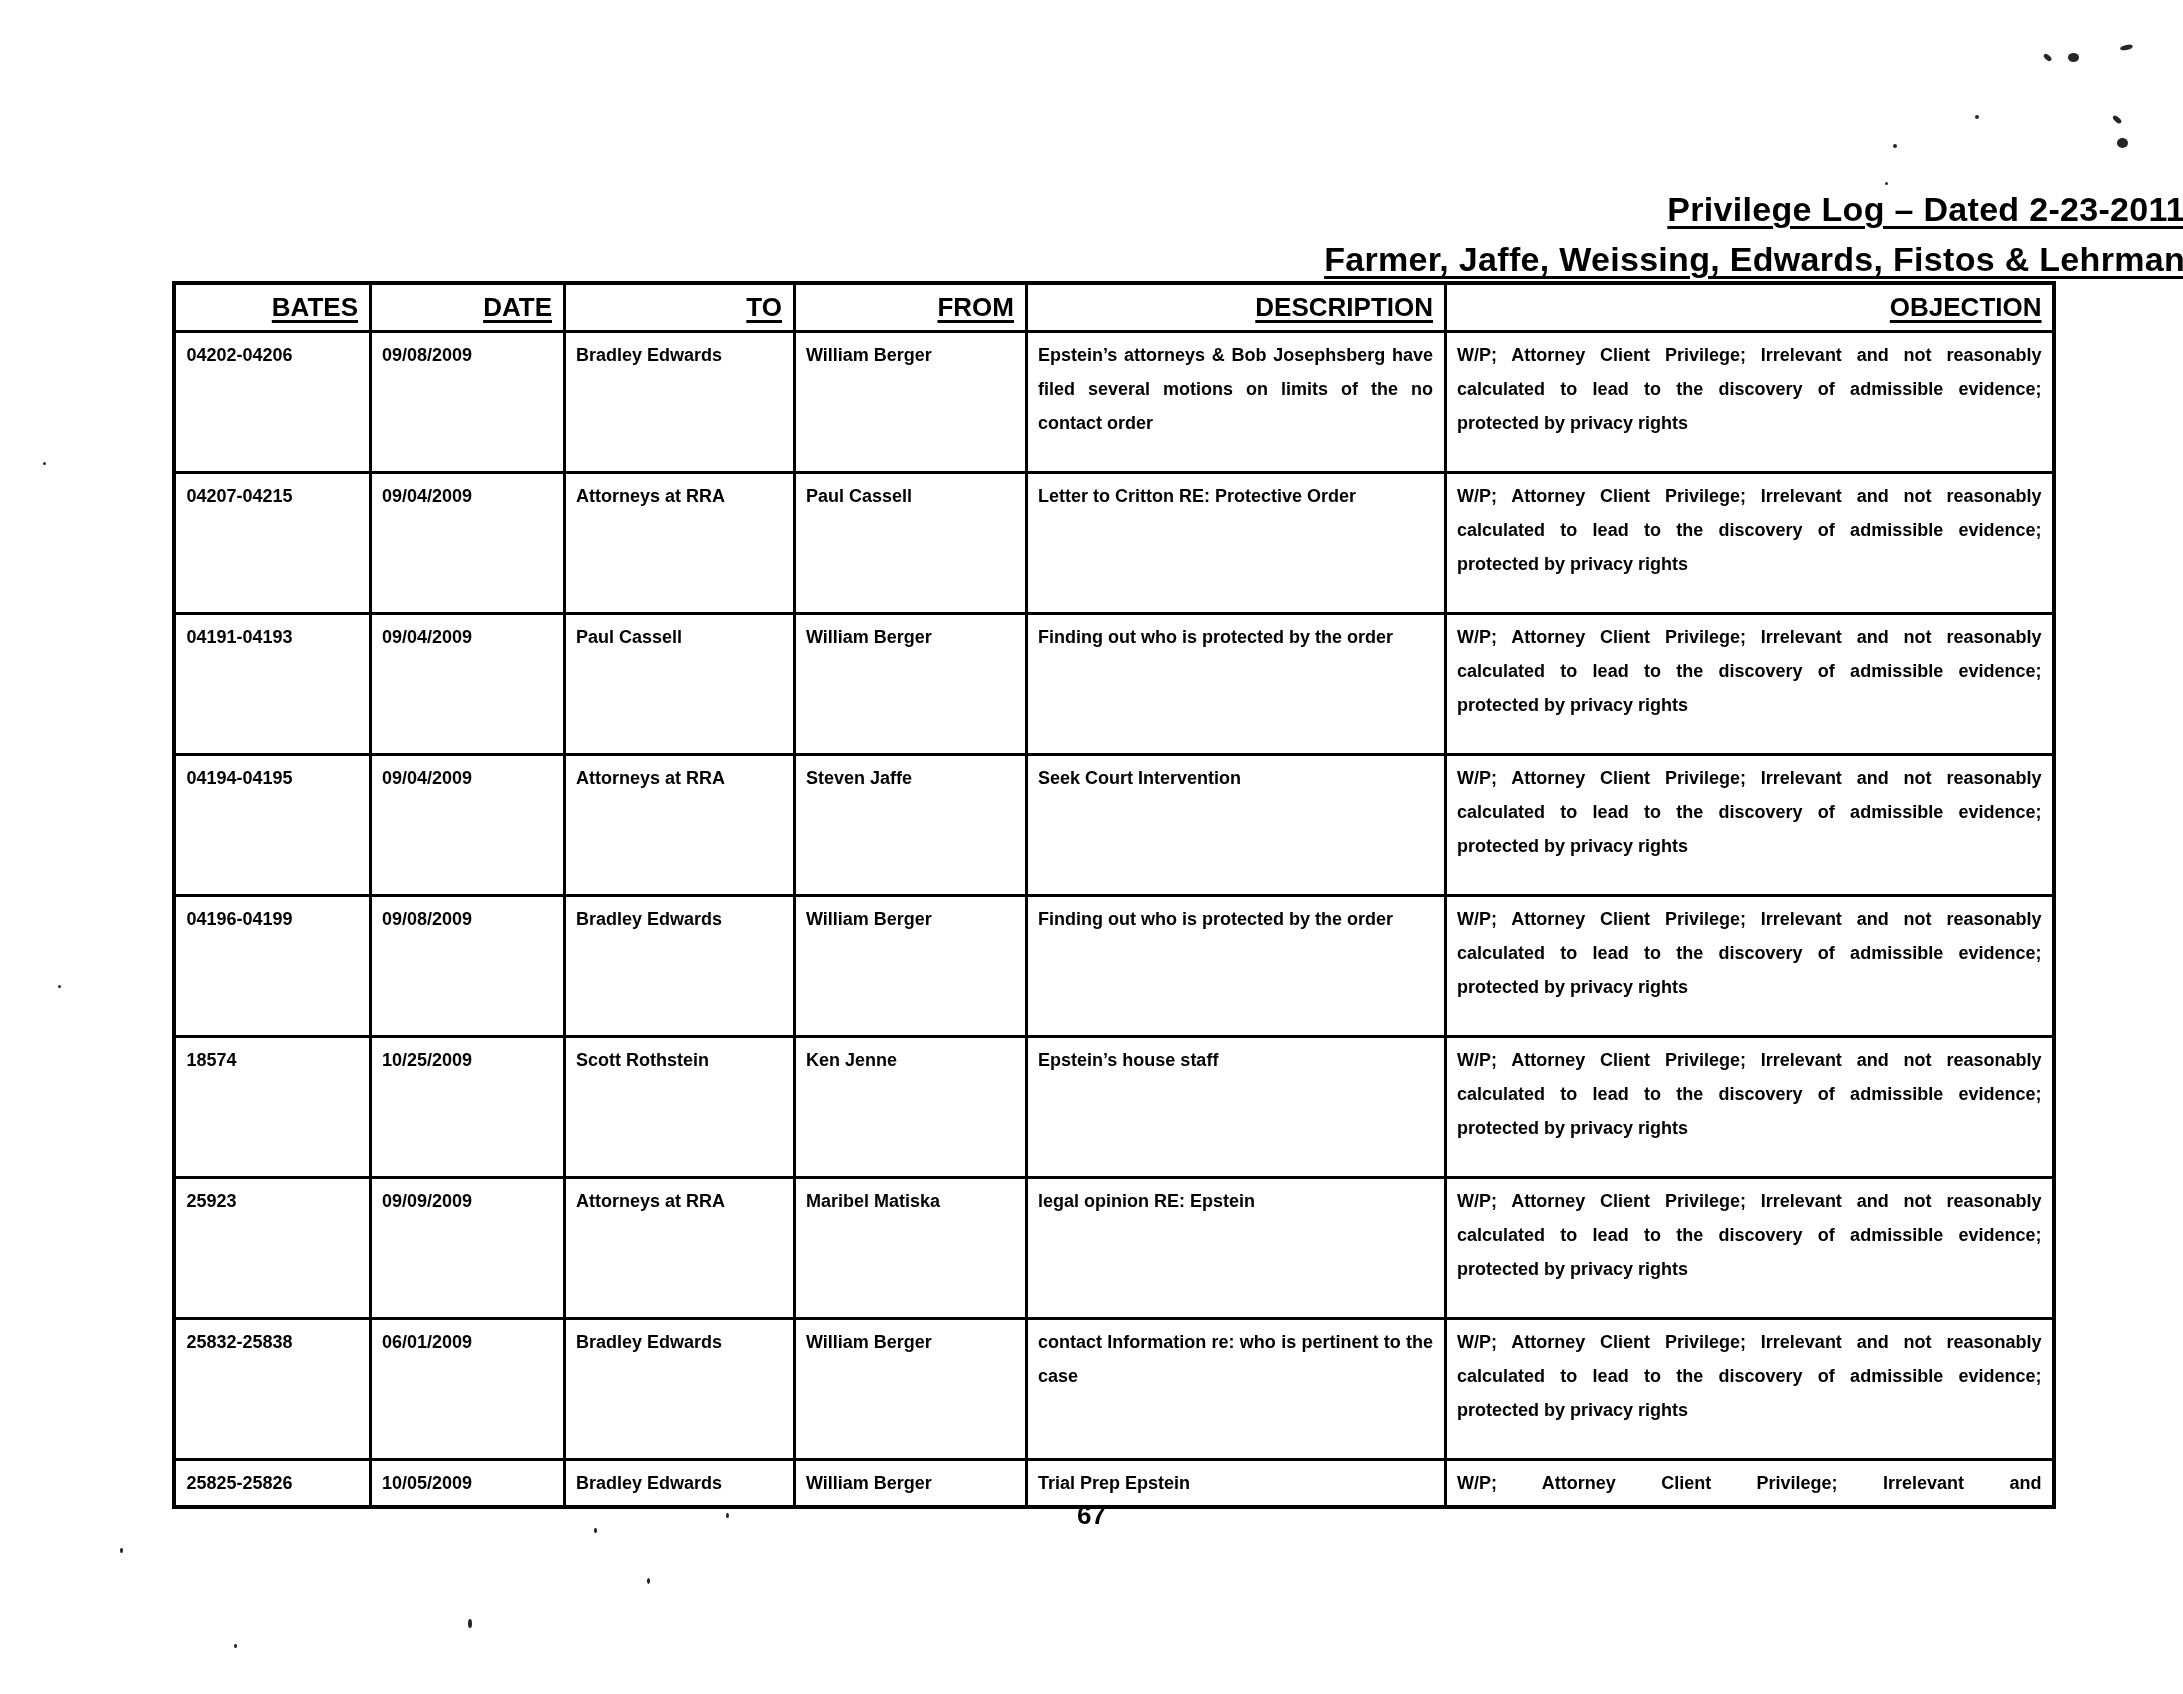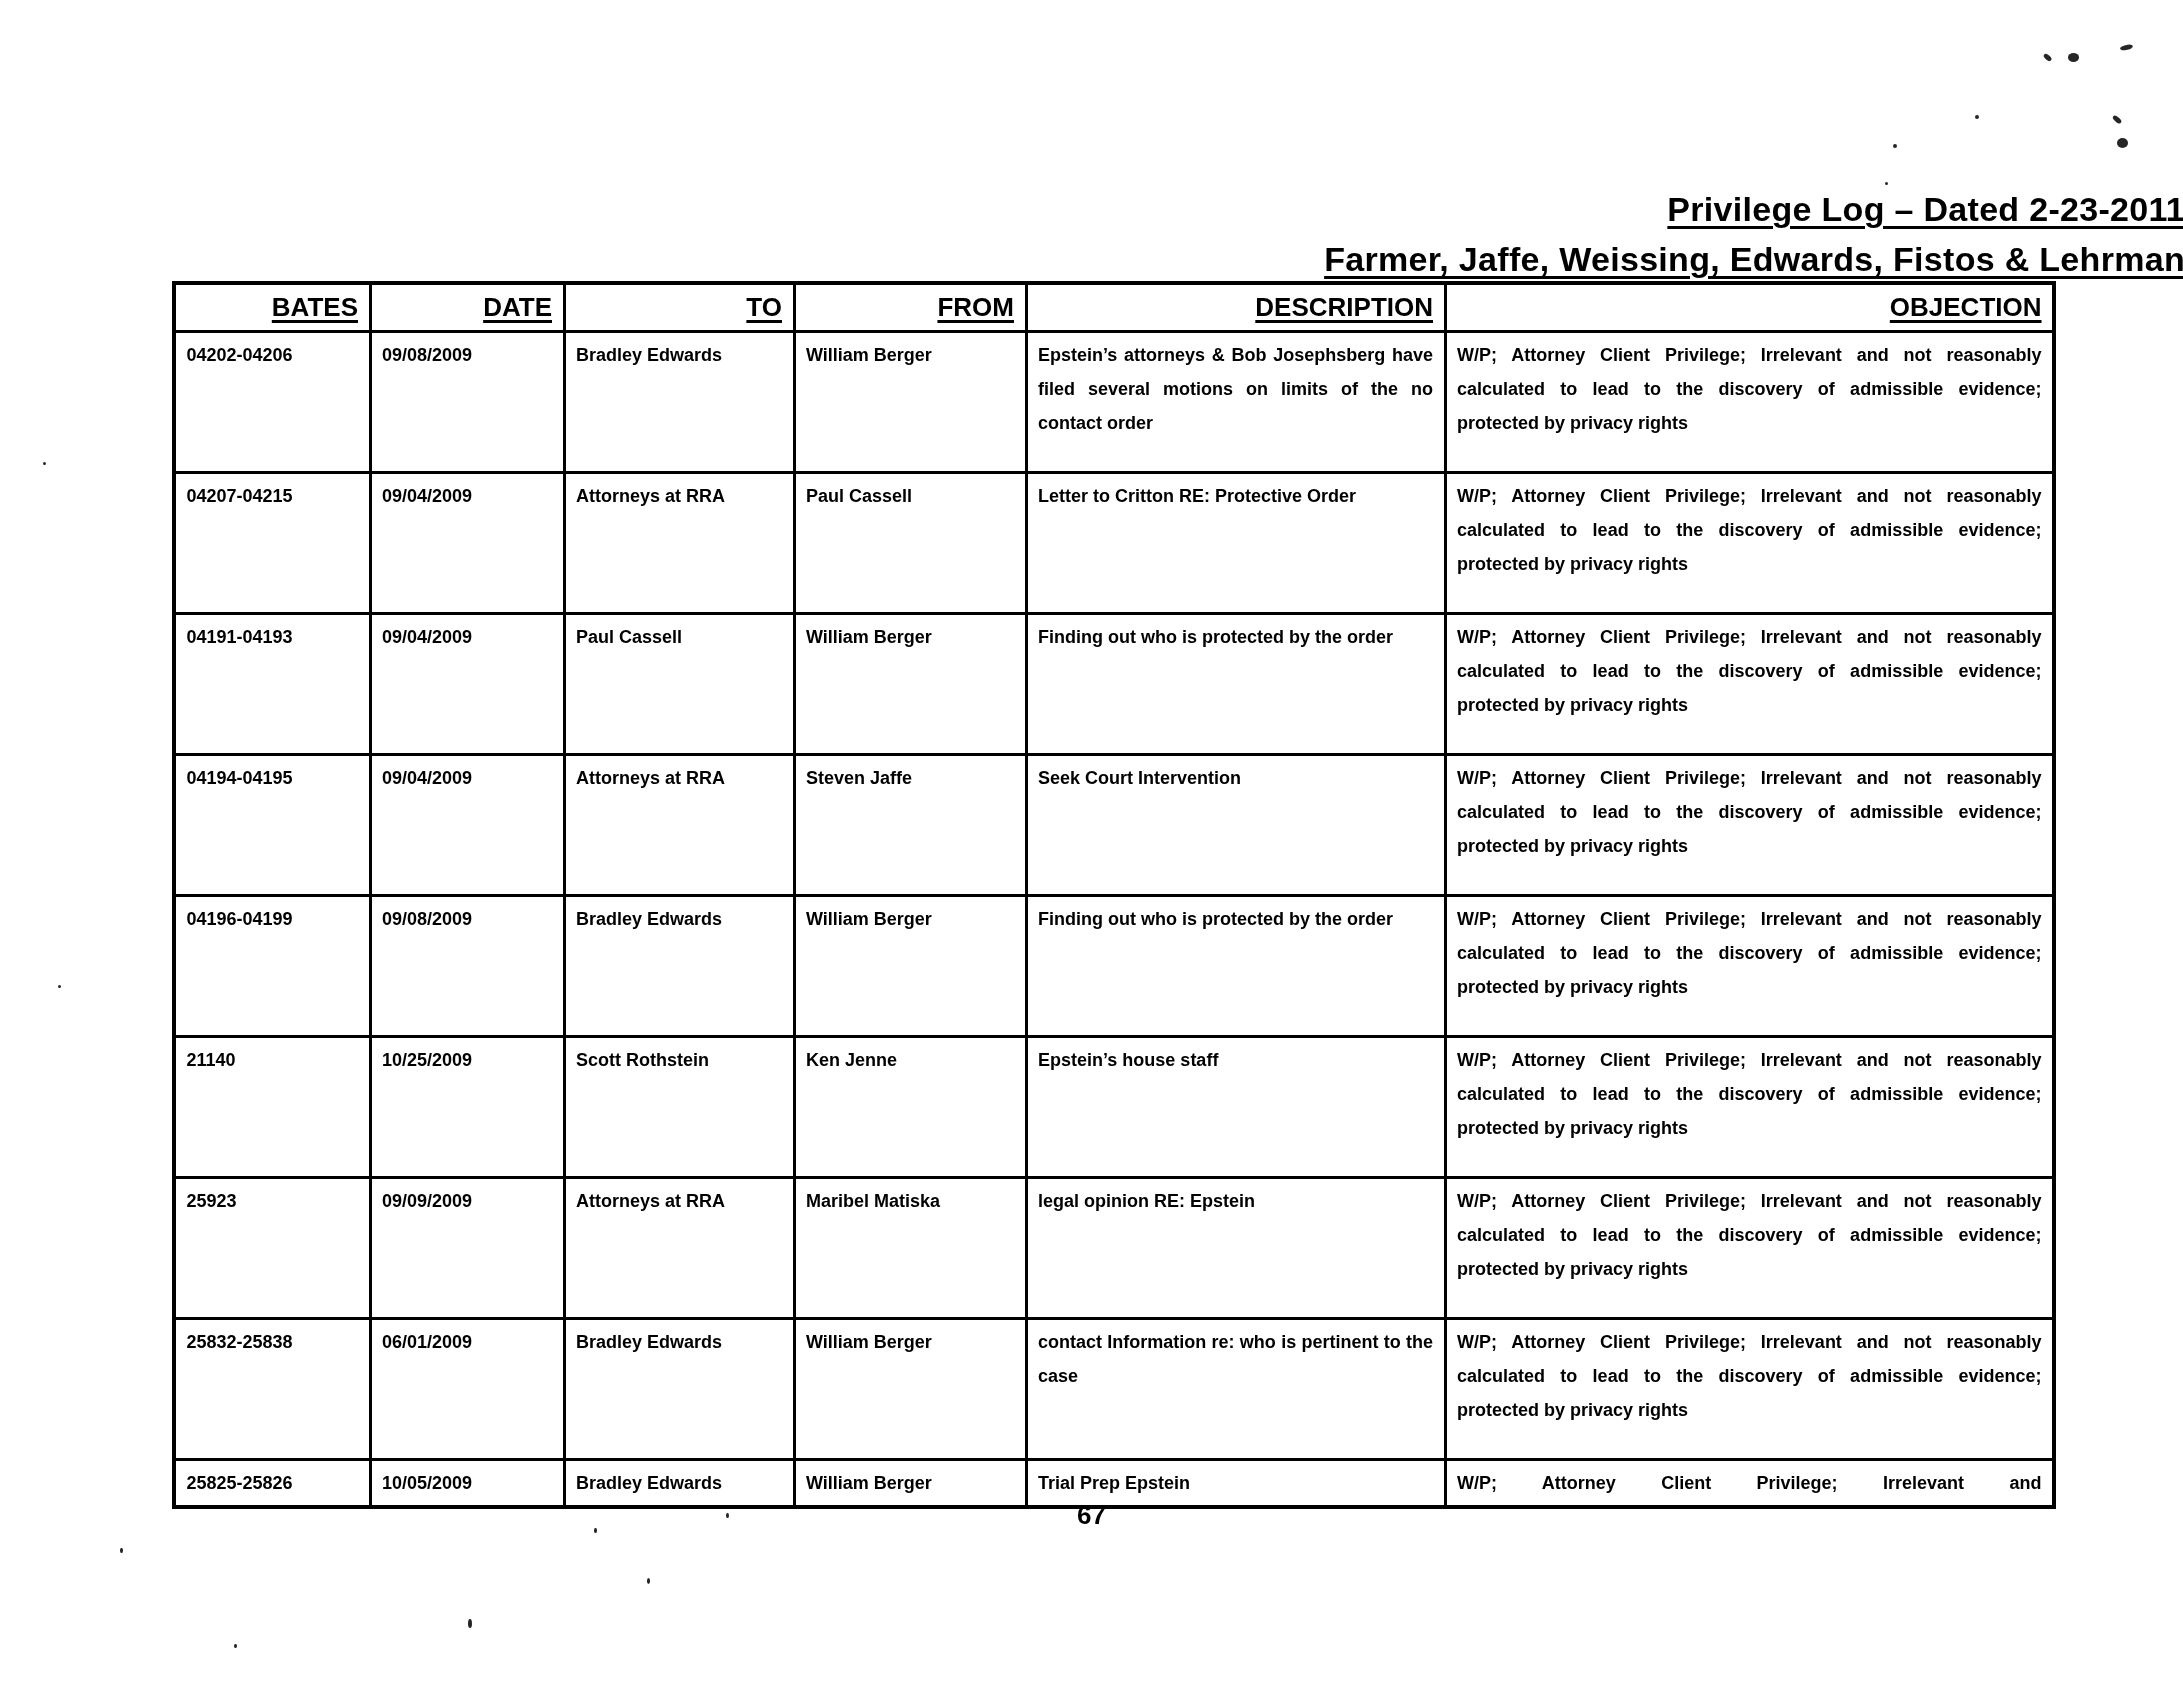--- a/index.html
+++ b/index.html
@@ -149,21 +149,21 @@
       </tr>
       <tr class="log-row">
         <td>04196-04199</td>
         <td>09/08/2009</td>
         <td>Bradley Edwards</td>
         <td>William Berger</td>
         <td class="cell-justify">Finding out who is protected by the order</td>
         <td class="cell-justify">W/P; Attorney Client Privilege; Irrelevant and not reasonably calculated to lead to the discovery of admissible evidence; protected by privacy rights</td>
       </tr>
       <tr class="log-row">
-        <td>21140</td>
+        <td>18574</td>
         <td>10/25/2009</td>
         <td>Scott Rothstein</td>
         <td>Ken Jenne</td>
         <td class="cell-justify">Epstein’s house staff</td>
         <td class="cell-justify">W/P; Attorney Client Privilege; Irrelevant and not reasonably calculated to lead to the discovery of admissible evidence; protected by privacy rights</td>
       </tr>
       <tr class="log-row">
         <td>25923</td>
         <td>09/09/2009</td>
         <td>Attorneys at RRA</td>

